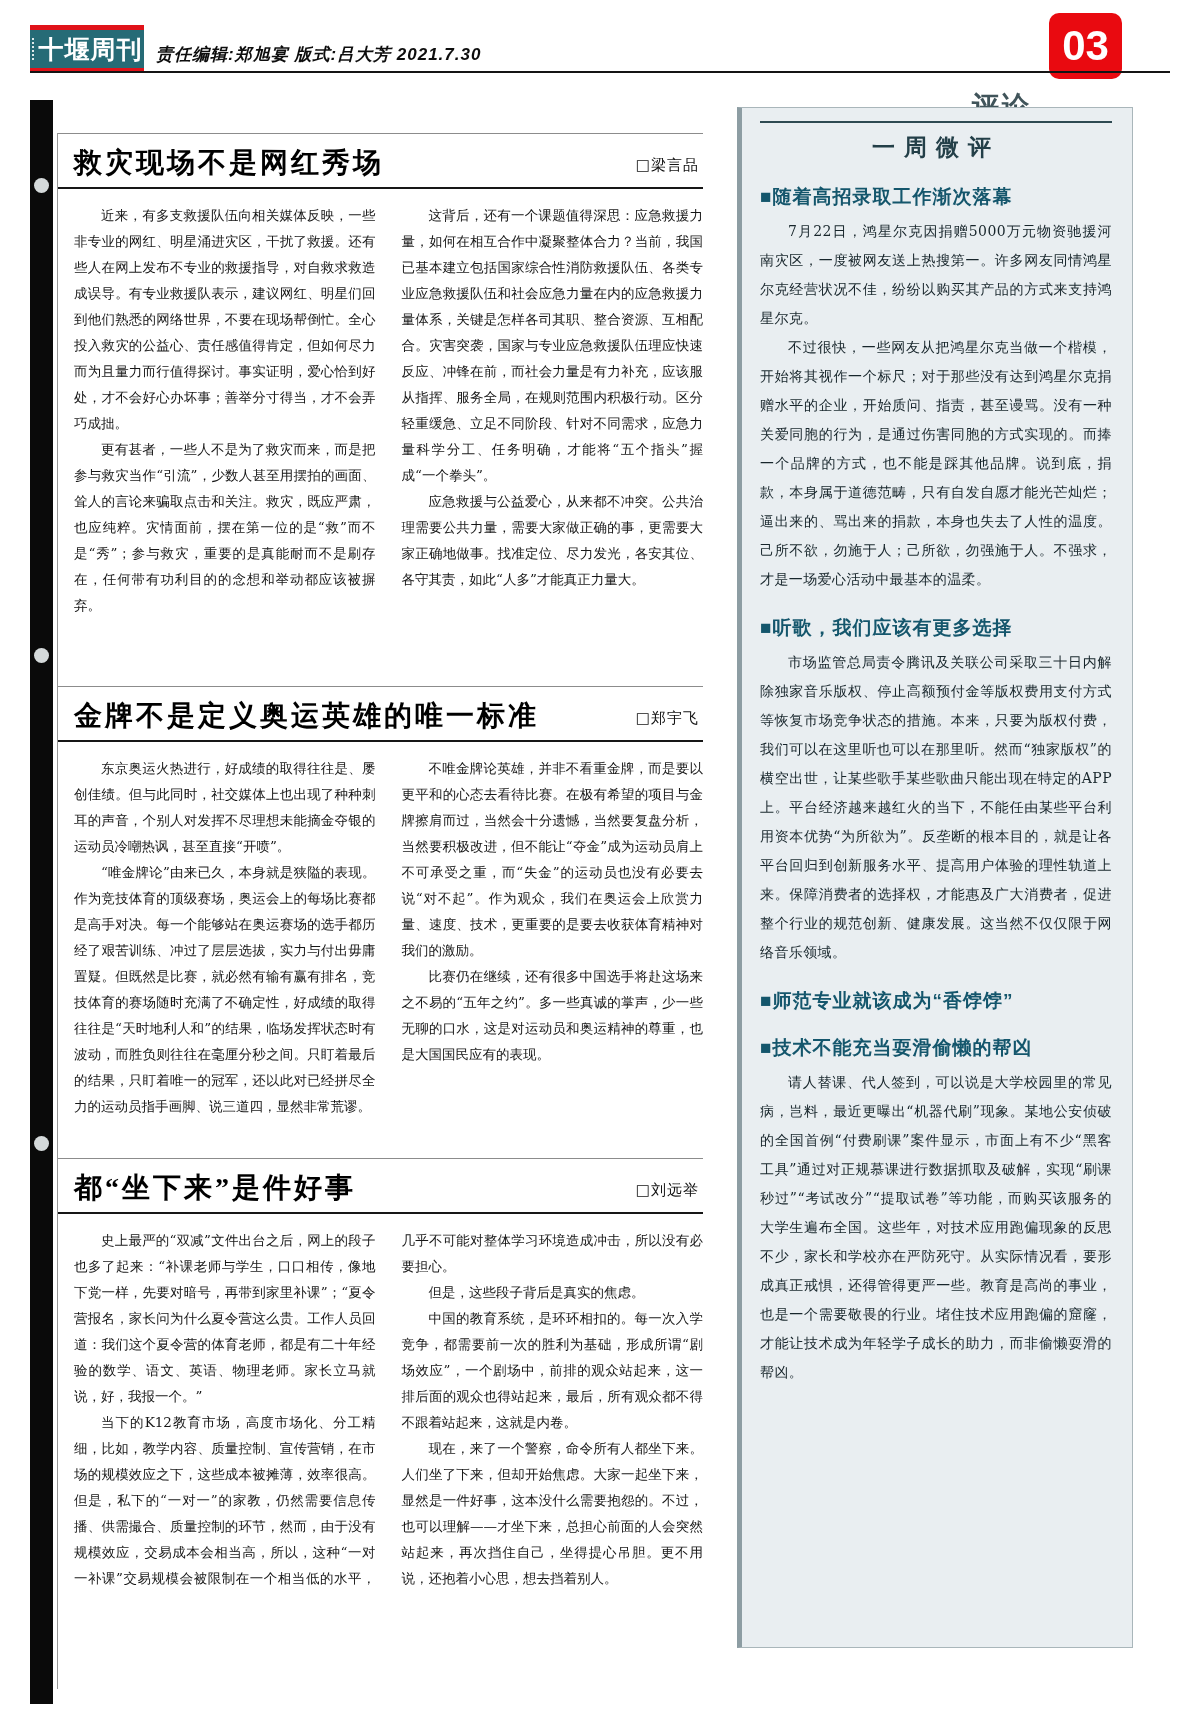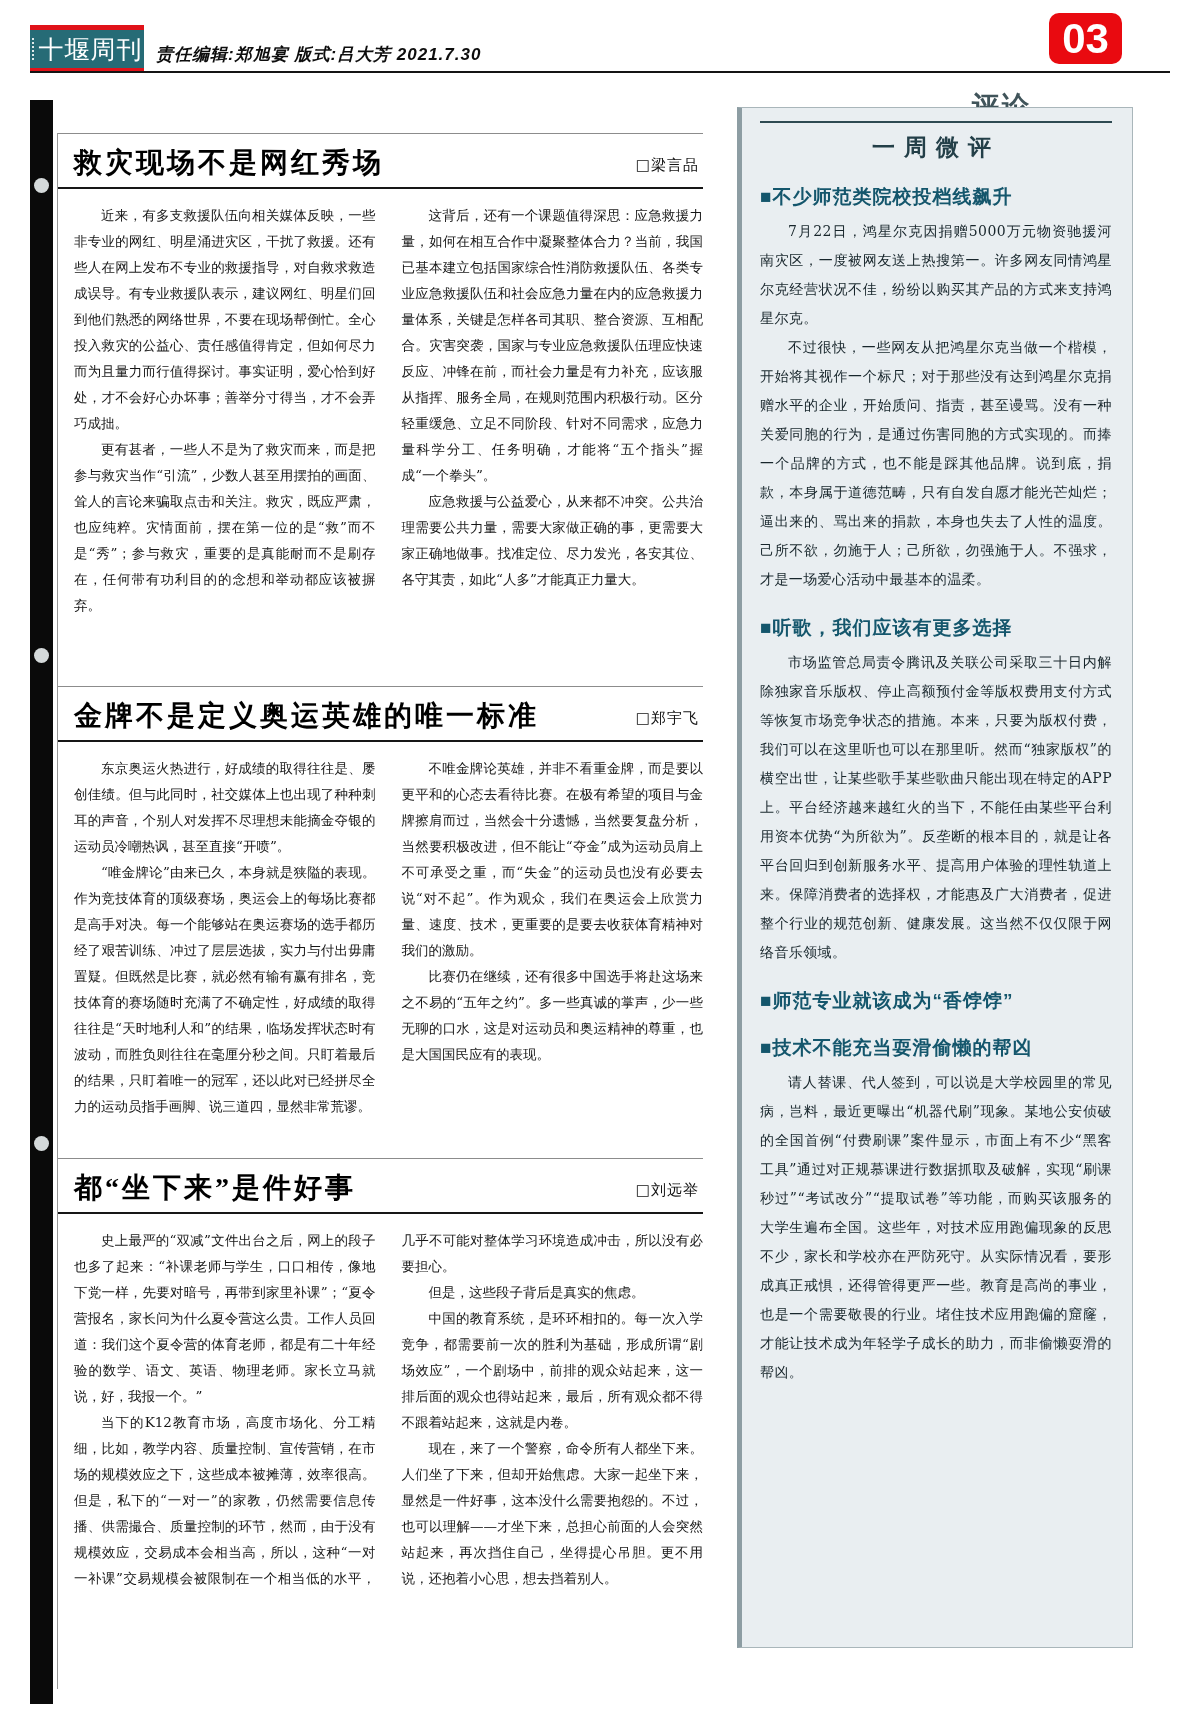--- a/index.html
+++ b/index.html
@@ -11,34 +11,34 @@
   }
   
   .masthead {
     position:absolute; left:30px; top:25px; width:114px; height:48px;
     background:#266b76; border-top:5px solid #e01219; border-bottom:5px solid #e01219;
     display:flex; align-items:center; justify-content:center; gap:5px;
     color:#ffffff;
   }
   .masthead .logo-dots { height:22px; width:0; border-left:2px dotted rgba(255,255,255,.85); }
   .masthead .logo-text {
-    font-family:"Liberation Serif",serif; font-weight:normal; font-size:25px; letter-spacing:1px;
+    font-family:"Liberation Serif",serif; font-weight:bold; font-size:25px; letter-spacing:1px;
   }
   .editor-line {
     position:absolute; left:156px; top:43px;
     font-family:"Liberation Sans",sans-serif; font-weight:bold; font-style:italic;
     font-size:17px; color:#0d0d0d; letter-spacing:1px;
   }
   .section-label {
     position:absolute; left:972px; top:41px;
     font-family:"Liberation Sans",sans-serif; font-weight:bold;
     font-size:27px; color:#40545a; letter-spacing:3px;margin-top:47px;
   }
   .page-badge {
-    position:absolute; left:1049px; top:13px; width:73px; height:51px;
+    position:absolute; left:1049px; top:13px; width:73px; height:66px;
     background:#e90a10; border-radius:10px; color:#ffffff;
     font-family:"Liberation Sans",sans-serif; font-weight:bold; font-size:42px;
     display:flex; align-items:center; justify-content:center;
   }
   .header-rule { position:absolute; left:30px; top:71px; width:1140px; height:2px; background:#141414; }
   
   .spine { position:absolute; left:30px; top:100px; width:23px; height:1604px; background:#0a0a0a; }
   .hole { position:absolute; left:34px; width:15px; height:15px; border-radius:50%; background:#d4d9da; }
   .hole.h1{ top:178px; } .hole.h2{ top:648px; } .hole.h3{ top:1136px; }
   .left-rule { position:absolute; left:57px; top:133px; width:1px; height:1556px; background:#979797; }
@@ -143,21 +143,21 @@
     <p>中国的教育系统，是环环相扣的。每一次入学竞争，都需要前一次的胜利为基础，形成所谓“剧场效应”，一个剧场中，前排的观众站起来，这一排后面的观众也得站起来，最后，所有观众都不得不跟着站起来，这就是内卷。</p>
     <p>现在，来了一个警察，命令所有人都坐下来。人们坐了下来，但却开始焦虑。大家一起坐下来，显然是一件好事，这本没什么需要抱怨的。不过，也可以理解——才坐下来，总担心前面的人会突然站起来，再次挡住自己，坐得提心吊胆。更不用说，还抱着小心思，想去挡着别人。</p>
 
   </div>
 </section>
 
 <aside class="sidebar">
   <div class="sb-titlebar">一周微评</div>
 
   <div class="sb-section">
-    <div class="sb-section-heading">■不少师范类院校投档线飙升</div>
+    <div class="sb-section-heading">■随着高招录取工作渐次落幕</div>
     <p>7月22日，鸿星尔克因捐赠5000万元物资驰援河南灾区，一度被网友送上热搜第一。许多网友同情鸿星尔克经营状况不佳，纷纷以购买其产品的方式来支持鸿星尔克。</p>
     <p>不过很快，一些网友从把鸿星尔克当做一个楷模，开始将其视作一个标尺；对于那些没有达到鸿星尔克捐赠水平的企业，开始质问、指责，甚至谩骂。没有一种关爱同胞的行为，是通过伤害同胞的方式实现的。而捧一个品牌的方式，也不能是踩其他品牌。说到底，捐款，本身属于道德范畴，只有自发自愿才能光芒灿烂；逼出来的、骂出来的捐款，本身也失去了人性的温度。己所不欲，勿施于人；己所欲，勿强施于人。不强求，才是一场爱心活动中最基本的温柔。</p>
   </div>
 
   <div class="sb-section">
     <div class="sb-section-heading">■听歌，我们应该有更多选择</div>
     <p>市场监管总局责令腾讯及关联公司采取三十日内解除独家音乐版权、停止高额预付金等版权费用支付方式等恢复市场竞争状态的措施。本来，只要为版权付费，我们可以在这里听也可以在那里听。然而“独家版权”的横空出世，让某些歌手某些歌曲只能出现在特定的APP上。平台经济越来越红火的当下，不能任由某些平台利用资本优势“为所欲为”。反垄断的根本目的，就是让各平台回归到创新服务水平、提高用户体验的理性轨道上来。保障消费者的选择权，才能惠及广大消费者，促进整个行业的规范创新、健康发展。这当然不仅仅限于网络音乐领域。</p>
   </div>
 
   <div class="sb-section">

